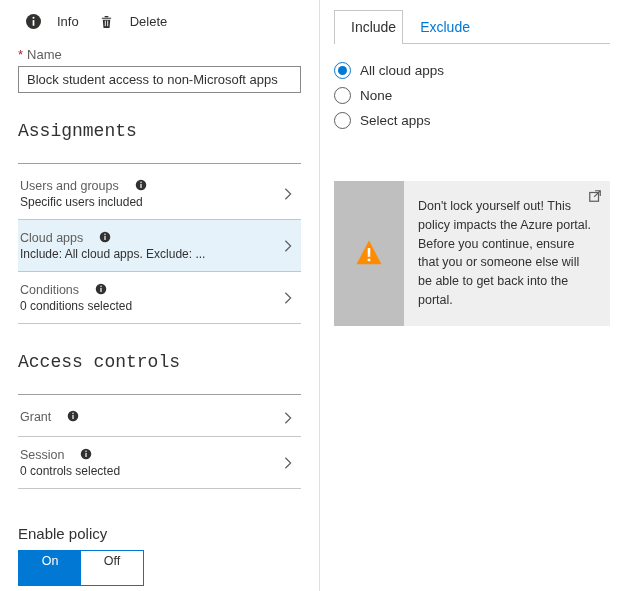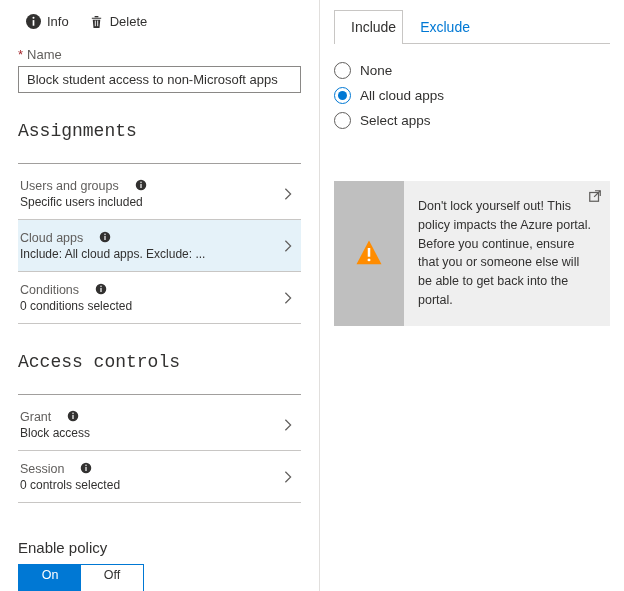--- a/index.html
+++ b/index.html
@@ -19,21 +19,21 @@
     position: relative;
   }
   .right-panel {
     flex: 1;
     padding: 10px 14px 18px 14px;
   }
 
   
   .toolbar { display: flex; gap: 4px; margin-bottom: 14px; }
   .tool-btn {
-    display: inline-flex; align-items: center; gap: 6px;
+    display: inline-flex; align-items: center; gap: 16px;
     padding: 4px 8px; cursor: pointer; border-radius: 2px;
     font-size: 13px; color: #323130;
   }
   .tool-btn svg { width: 15px; height: 15px; fill: #323130; }
 
   
   .field-label { font-size: 13px; margin-bottom: 4px; color: #605e5c; }
   .req-star { color: #a4262c; margin-right: 4px; }
   .name-input {
     width: 100%; padding: 5px 8px; font-size: 13px;
@@ -197,21 +197,20 @@
 
   <div class="nav-item">
     <div class="nav-label">
         <span>Grant</span>
       <svg class="info-dot" viewBox="0 0 16 16">
           <circle cx="8" cy="8" r="7"></circle>
           <rect x="7.2" y="6.5" width="1.6" height="5.5" fill="#fff"></rect>
           <circle cx="8" cy="4.2" r="1" fill="#fff"></circle>
         </svg>
     </div>
-    <div class="nav-value">Block access</div>
     <svg class="chevron" viewBox="0 0 16 16">
         <polyline points="5,2 11,8 5,14"></polyline>
       </svg>
   </div>
 
   <div class="nav-item">
     <div class="nav-label">
         <span>Session</span>
       <svg class="info-dot" viewBox="0 0 16 16">
           <circle cx="8" cy="8" r="7"></circle>
@@ -235,29 +234,29 @@
   </div>
 </div>
 
 <div class="right-panel">
 
   <div class="tabs">
     <div class="tab active">Include</div>
     <div class="tab inactive">Exclude</div>
   </div>
 
-  <div class="radio-row">
-    <span class="radio-circle"></span>
-    <span>None</span>
-  </div>
   <div class="radio-row checked">
     <span class="radio-circle">
         <span class="radio-dot"></span>
       </span>
     <span>All cloud apps</span>
+  </div>
+  <div class="radio-row">
+    <span class="radio-circle"></span>
+    <span>None</span>
   </div>
   <div class="radio-row">
     <span class="radio-circle"></span>
     <span>Select apps</span>
   </div>
 
   <div class="warn-box">
     <div class="warn-icon-col">
       <svg viewBox="0 0 24 24">
           <path d="M12 2 L22 21 H2 Z"></path>

